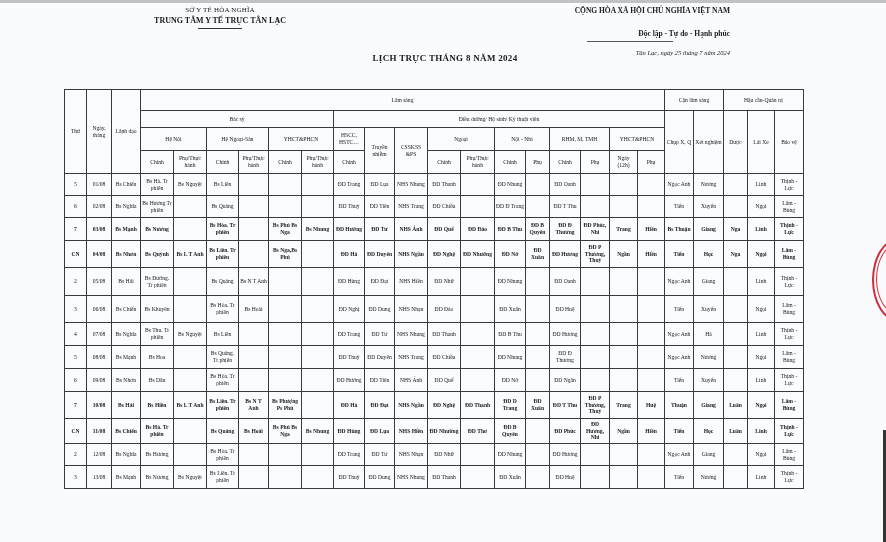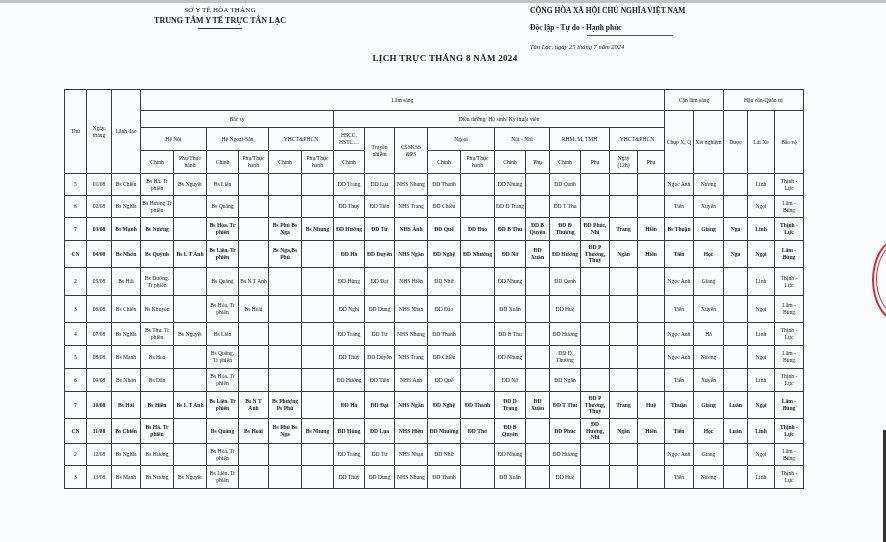--- a/index.html
+++ b/index.html
@@ -7,23 +7,23 @@
     width: 886px; height: 542px; overflow: hidden; position: relative;
     background: #f9fbfd;
     font-family: "Liberation Serif", "DejaVu Serif", serif;
     color: #1a1a1a;
   }
   .topshade { position: absolute; left: 0; top: 0; width: 886px; height: 3px; background: #bfc3c6; }
   .hdr-left { position: absolute; left: 120px; top: 6px; width: 200px; text-align: center; }
   .hdr-left .l1 { font-size: 7px; letter-spacing: 0.2px; }
   .hdr-left .l2 { font-size: 8px; font-weight: bold; margin-top: 2px; }
   .hdr-left .rule { width: 44px; height: 1px; background: #333; margin: 3px auto 0; }
-  .hdr-right { position: absolute; left: 530px; top: 6px; width: 200px; text-align: left; }
+  .hdr-right { position: absolute; left: 530px; top: 6px; width: 200px; text-align: right; }
   .hdr-right .l1 { font-size: 7.5px; font-weight: bold; }
-  .hdr-right .l2 { font-size: 7.5px; font-weight: bold; margin-top: 8px; }
+  .hdr-right .l2 { font-size: 7.5px; font-weight: bold; margin-top: 14px; }
   .hdr-right .rule { width: 86px; height: 1px; background: #555; margin: 3px auto 0; }
   .hdr-right .date { font-size: 6.5px; font-style: italic; margin-top: 7px; }
   .title { position: absolute; left: 280px; top: 53px; width: 330px; text-align: center; font-size: 9px; font-weight: bold; letter-spacing: 0.3px; }
 
   table.sched {
     position: absolute; left: 64px; top: 89px;
     border-collapse: collapse; table-layout: fixed;
     font-size: 5.6px; line-height: 1.25;
     background: #fbfcfe;
   }
@@ -41,21 +41,21 @@
     border: 1px solid #d42a3a; border-radius: 50%;
   }
   .rightedge { position: absolute; left: 883px; top: 430px; width: 3px; height: 112px; background: #333; }
 </style>
 </head>
 <body>
 
 <div class="topshade"></div>
 
 <div class="hdr-left">
-  <div class="l1">SỞ Y TẾ HÒA THÁNG</div>
+  <div class="l1">SỞ Y TẾ HÒA NGHĨA</div>
   <div class="l2">TRUNG TÂM Y TẾ TRỰC TÂN LẠC</div>
   <div class="rule"></div>
 </div>
 
 <div class="hdr-right">
   <div class="l1">CỘNG HÒA XÃ HỘI CHỦ NGHĨA VIỆT NAM</div>
   <div class="l2">Độc lập - Tự do - Hạnh phúc</div>
   <div class="rule"></div>
   <div class="date">Tân Lạc, ngày 25 tháng 7 năm 2024</div>
 </div>

